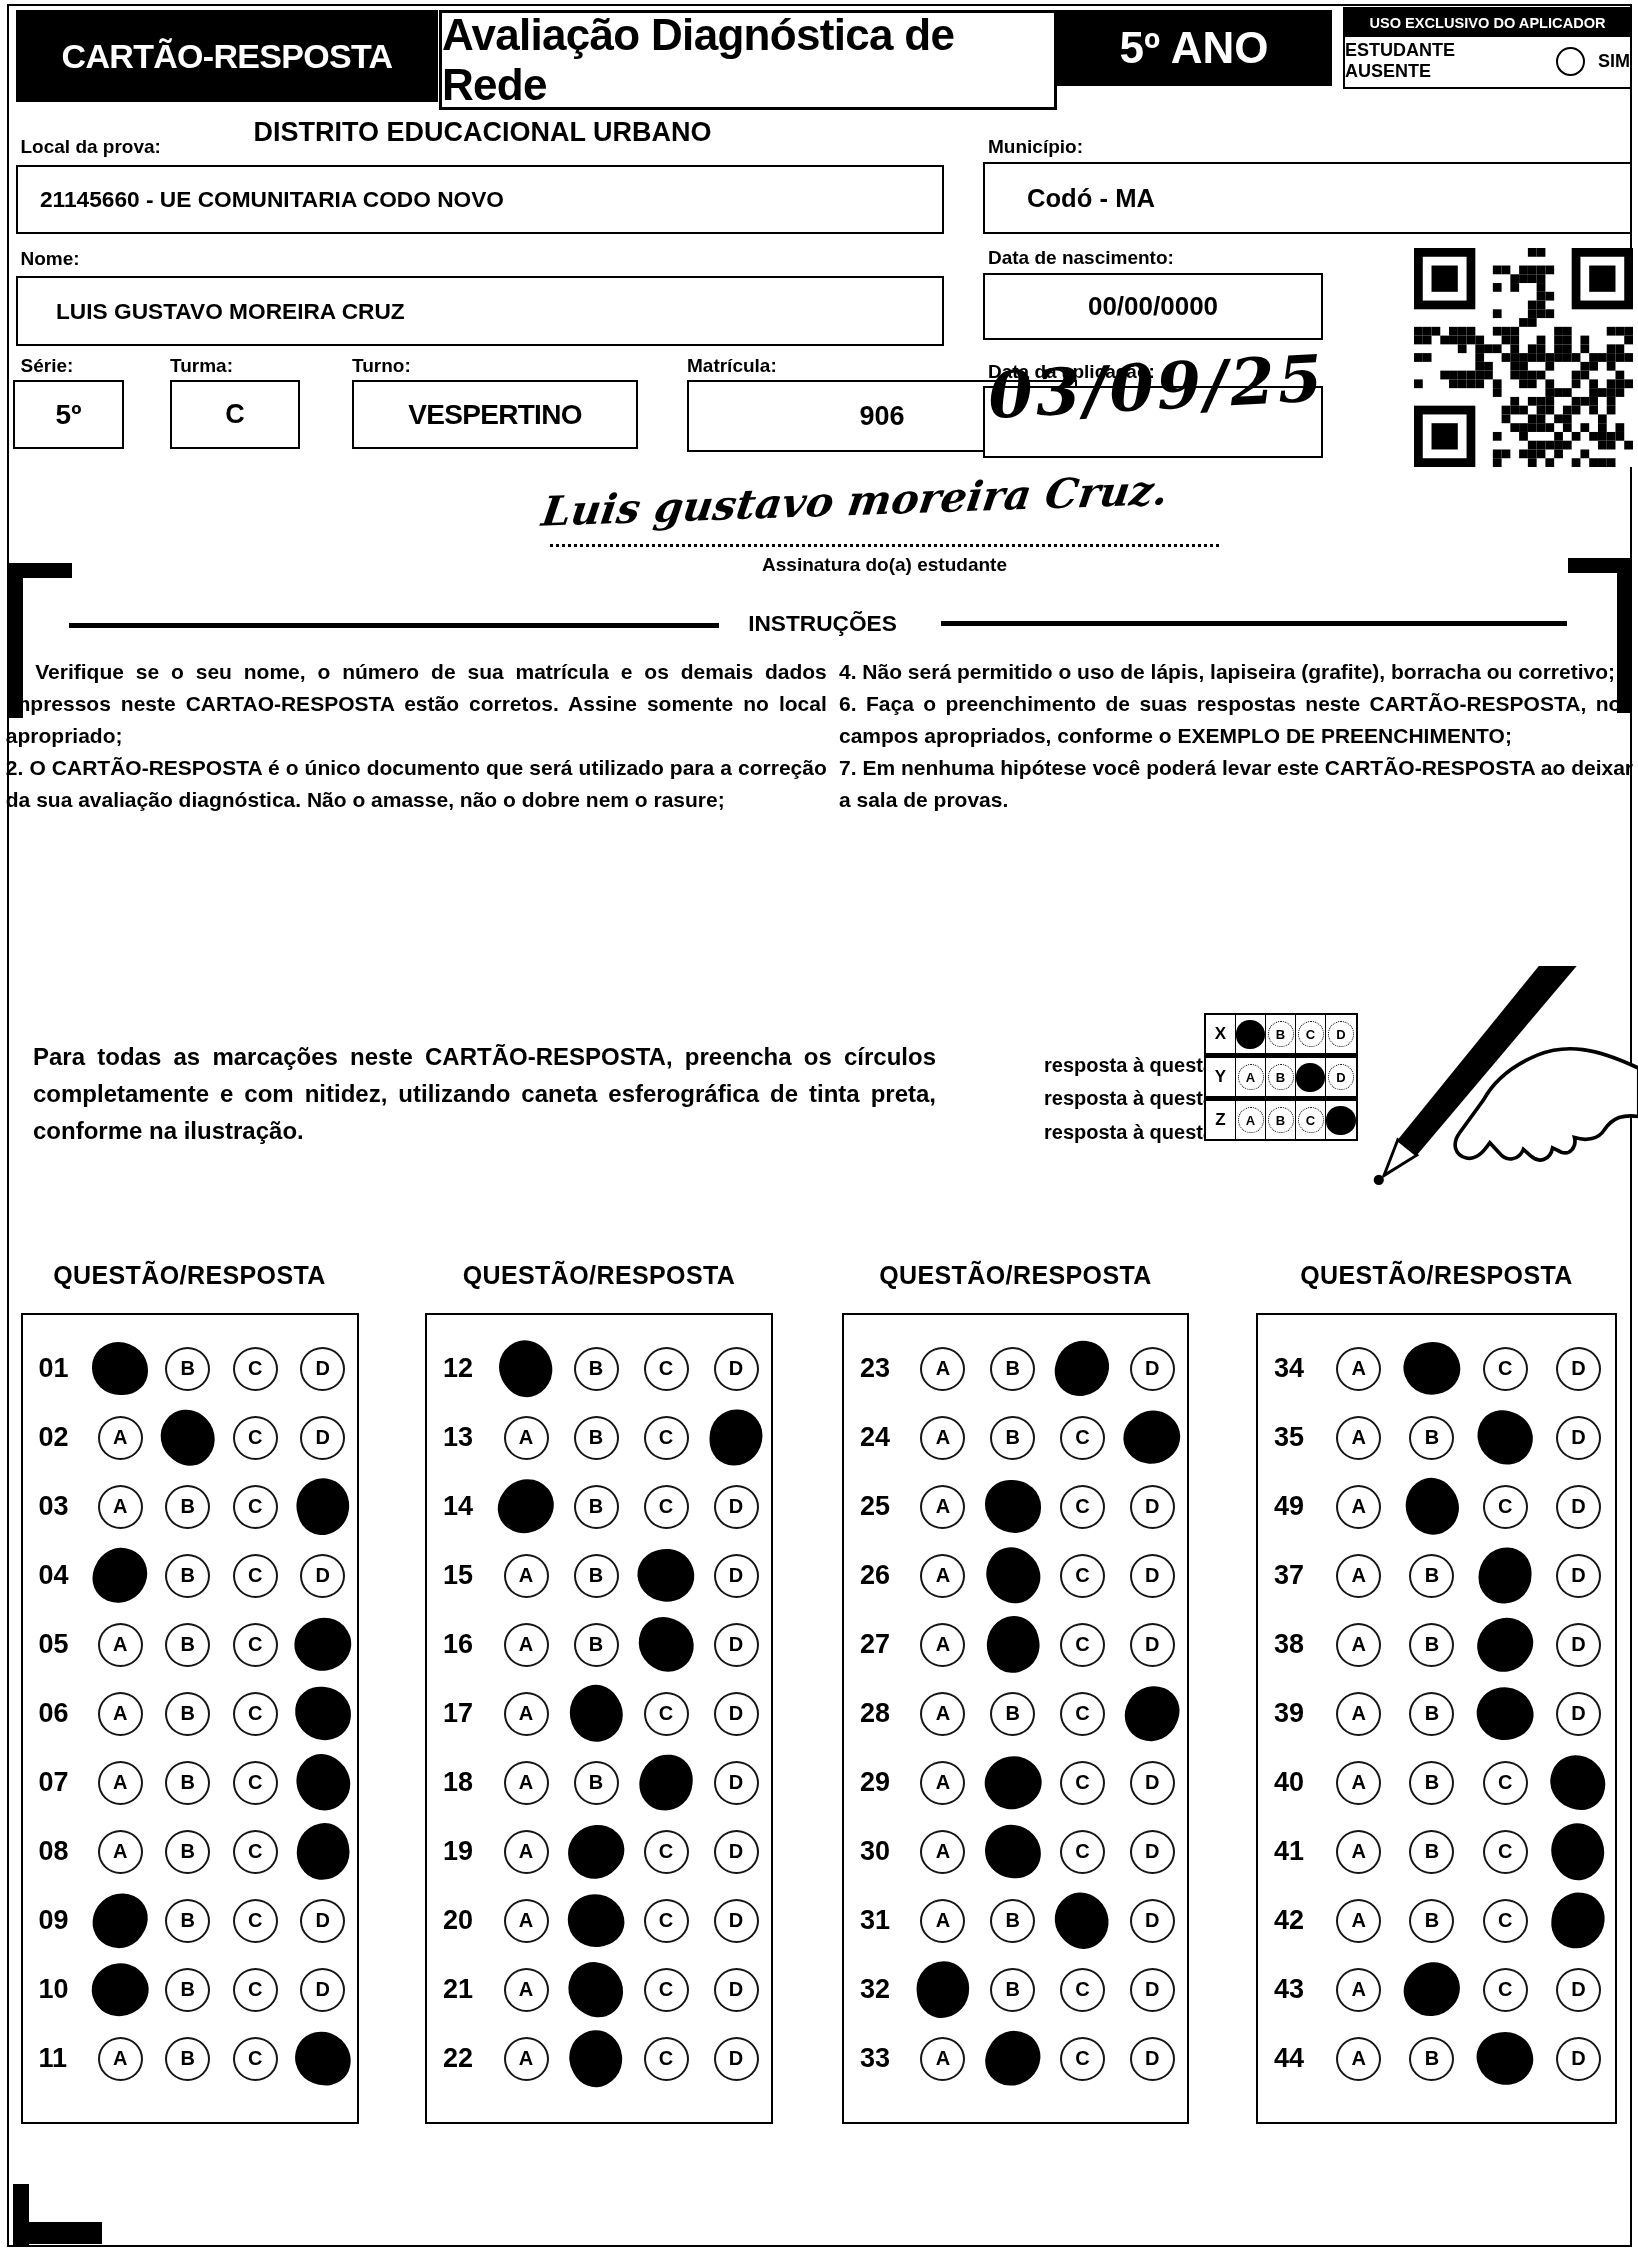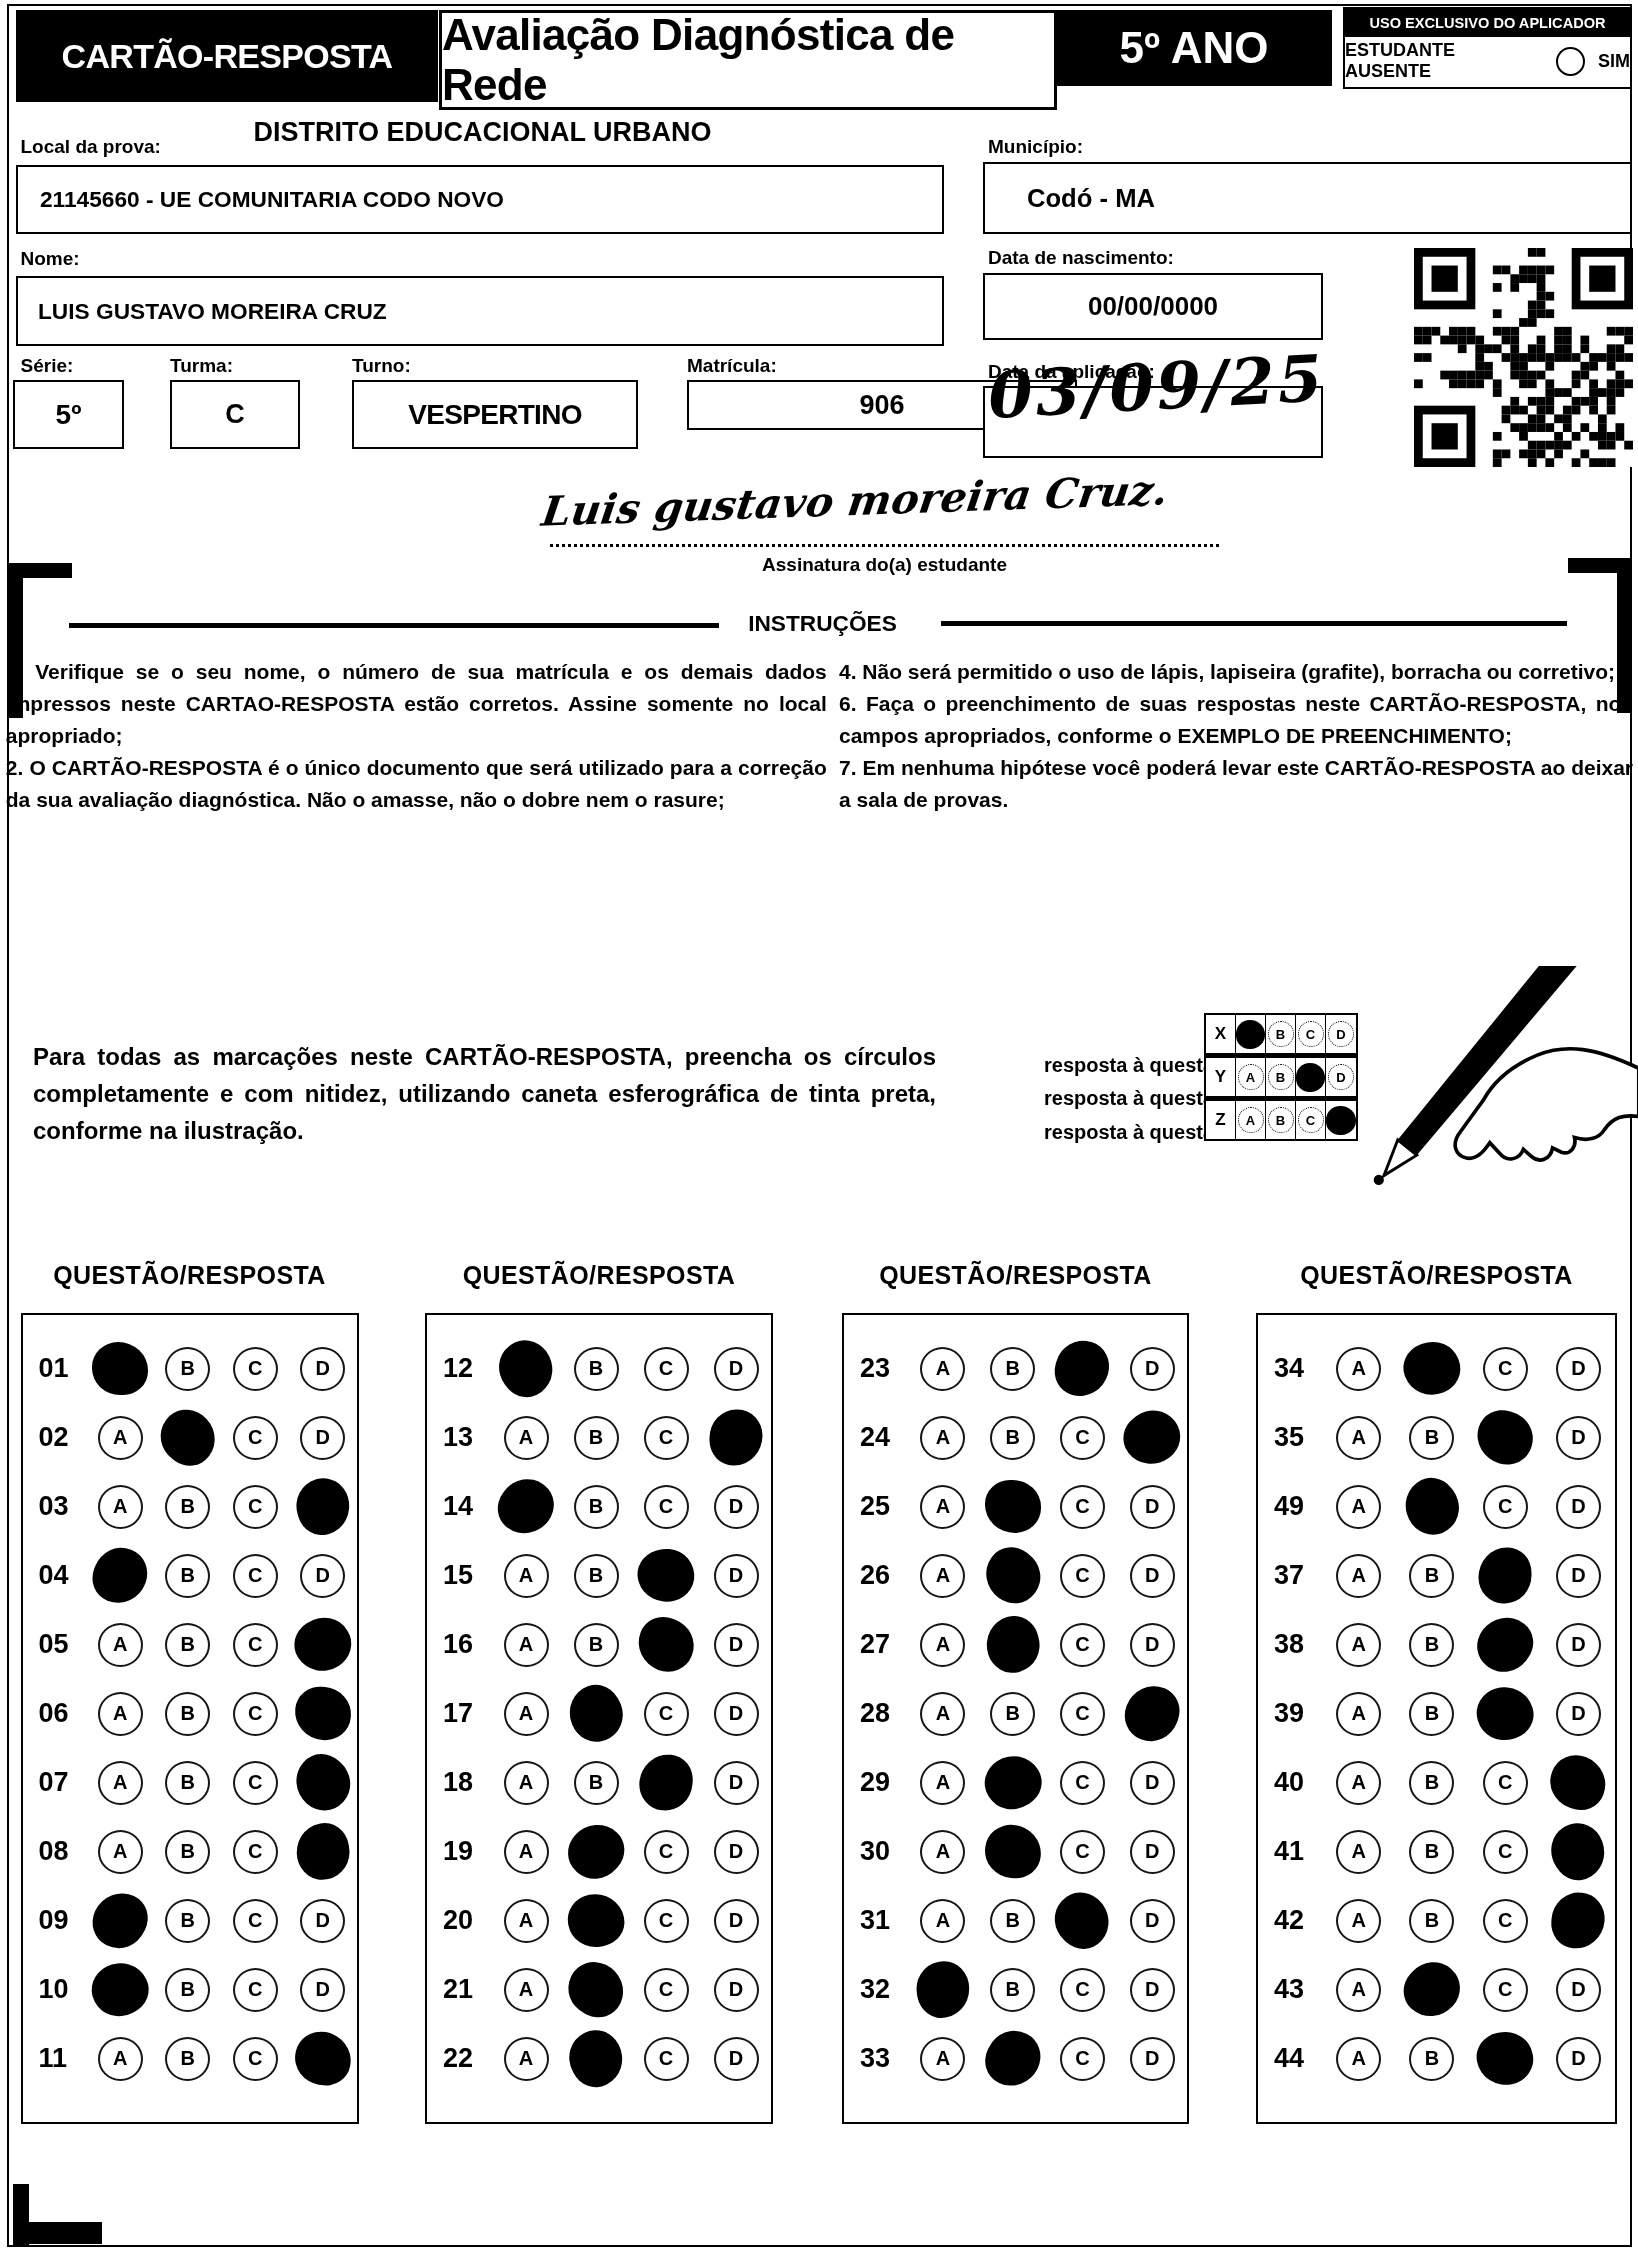--- a/index.html
+++ b/index.html
@@ -18,28 +18,28 @@
   #subtitle-box{left:439px;top:10.2px;width:618px;height:100px;border:3.7px solid #000;font-size:44px;font-weight:bold;letter-spacing:-0.7px}
   #grade-box{left:1056px;top:10.2px;width:276px;height:76px;font-size:44px;font-weight:bold}
   #aplicador{left:1343px;top:7.3px;width:289px;height:82px;border:2.9px solid #000;background:#fff}
   #apl-title{height:28px;background:#000;color:#fff;font-size:14.6px;font-weight:bold;display:flex;align-items:center;justify-content:center}
   #apl-body{height:48px;display:flex;align-items:center;justify-content:center;gap:13px;font-size:18px;font-weight:bold}
   .small-circle{width:29px;height:29px;border:2.9px solid #000;border-radius:50%;background:#fff;display:inline-block}
   
   #district{left:168px;top:117px;width:629px;text-align:center;font-size:27px;font-weight:bold}
   #school-box{left:16px;top:165px;width:928px;height:69px;padding-left:22px}
   #municipio-box{left:983px;top:162px;width:649px;height:72px;padding-left:42px;font-size:25.6px}
-  #nome-box{left:16px;top:276px;width:928px;height:70px;padding-left:20px}
+  #nome-box{left:16px;top:276px;width:928px;height:70px;padding-left:38px}
   #nasc-box{left:983px;top:273px;width:340px;height:67px;font-size:26px;font-weight:bold}
   #qr-wrap{left:1414px;top:248px;width:219px;height:219px}
   .fieldbox{font-weight:bold}
   #serie-box{left:13px;top:380px;width:111px;height:69px;font-size:28px}
   #turma-box{left:170px;top:380px;width:130px;height:69px;font-size:27px}
   #turno-box{left:352px;top:380px;width:286px;height:69px;font-size:28px;letter-spacing:-0.7px}
-  #matricula-box{left:687px;top:380px;width:390px;height:50px;font-size:27px}
+  #matricula-box{left:687px;top:380px;width:390px;height:72px;font-size:27px}
   #aplic-box{left:983px;top:386px;width:340px;height:72px}
   #aplic-value{left:988px;top:349px;width:343px;font-family:"DejaVu Serif",serif;font-style:italic;font-size:64px;font-weight:bold;transform:rotate(-3deg);letter-spacing:2.9px;white-space:nowrap}
   #sig-name{left:544px;top:477px;font-family:"DejaVu Serif",serif;font-style:italic;font-size:41px;font-weight:bold;transform:skewX(-10deg) rotate(-2deg);white-space:nowrap}
   #sig-line{left:550px;top:512px;width:669px;height:35px;border-bottom:3.7px dotted #000}
   #sig-label{left:550px;top:554px;width:669px;text-align:center;font-size:19px;font-weight:bold}
   
   .mark{background:#000}
   
   #instr-line-l{left:69px;top:623px;width:650px;height:5.1px;background:#000}
   #instr-line-r{left:941px;top:621px;width:626px;height:5.1px;background:#000}

